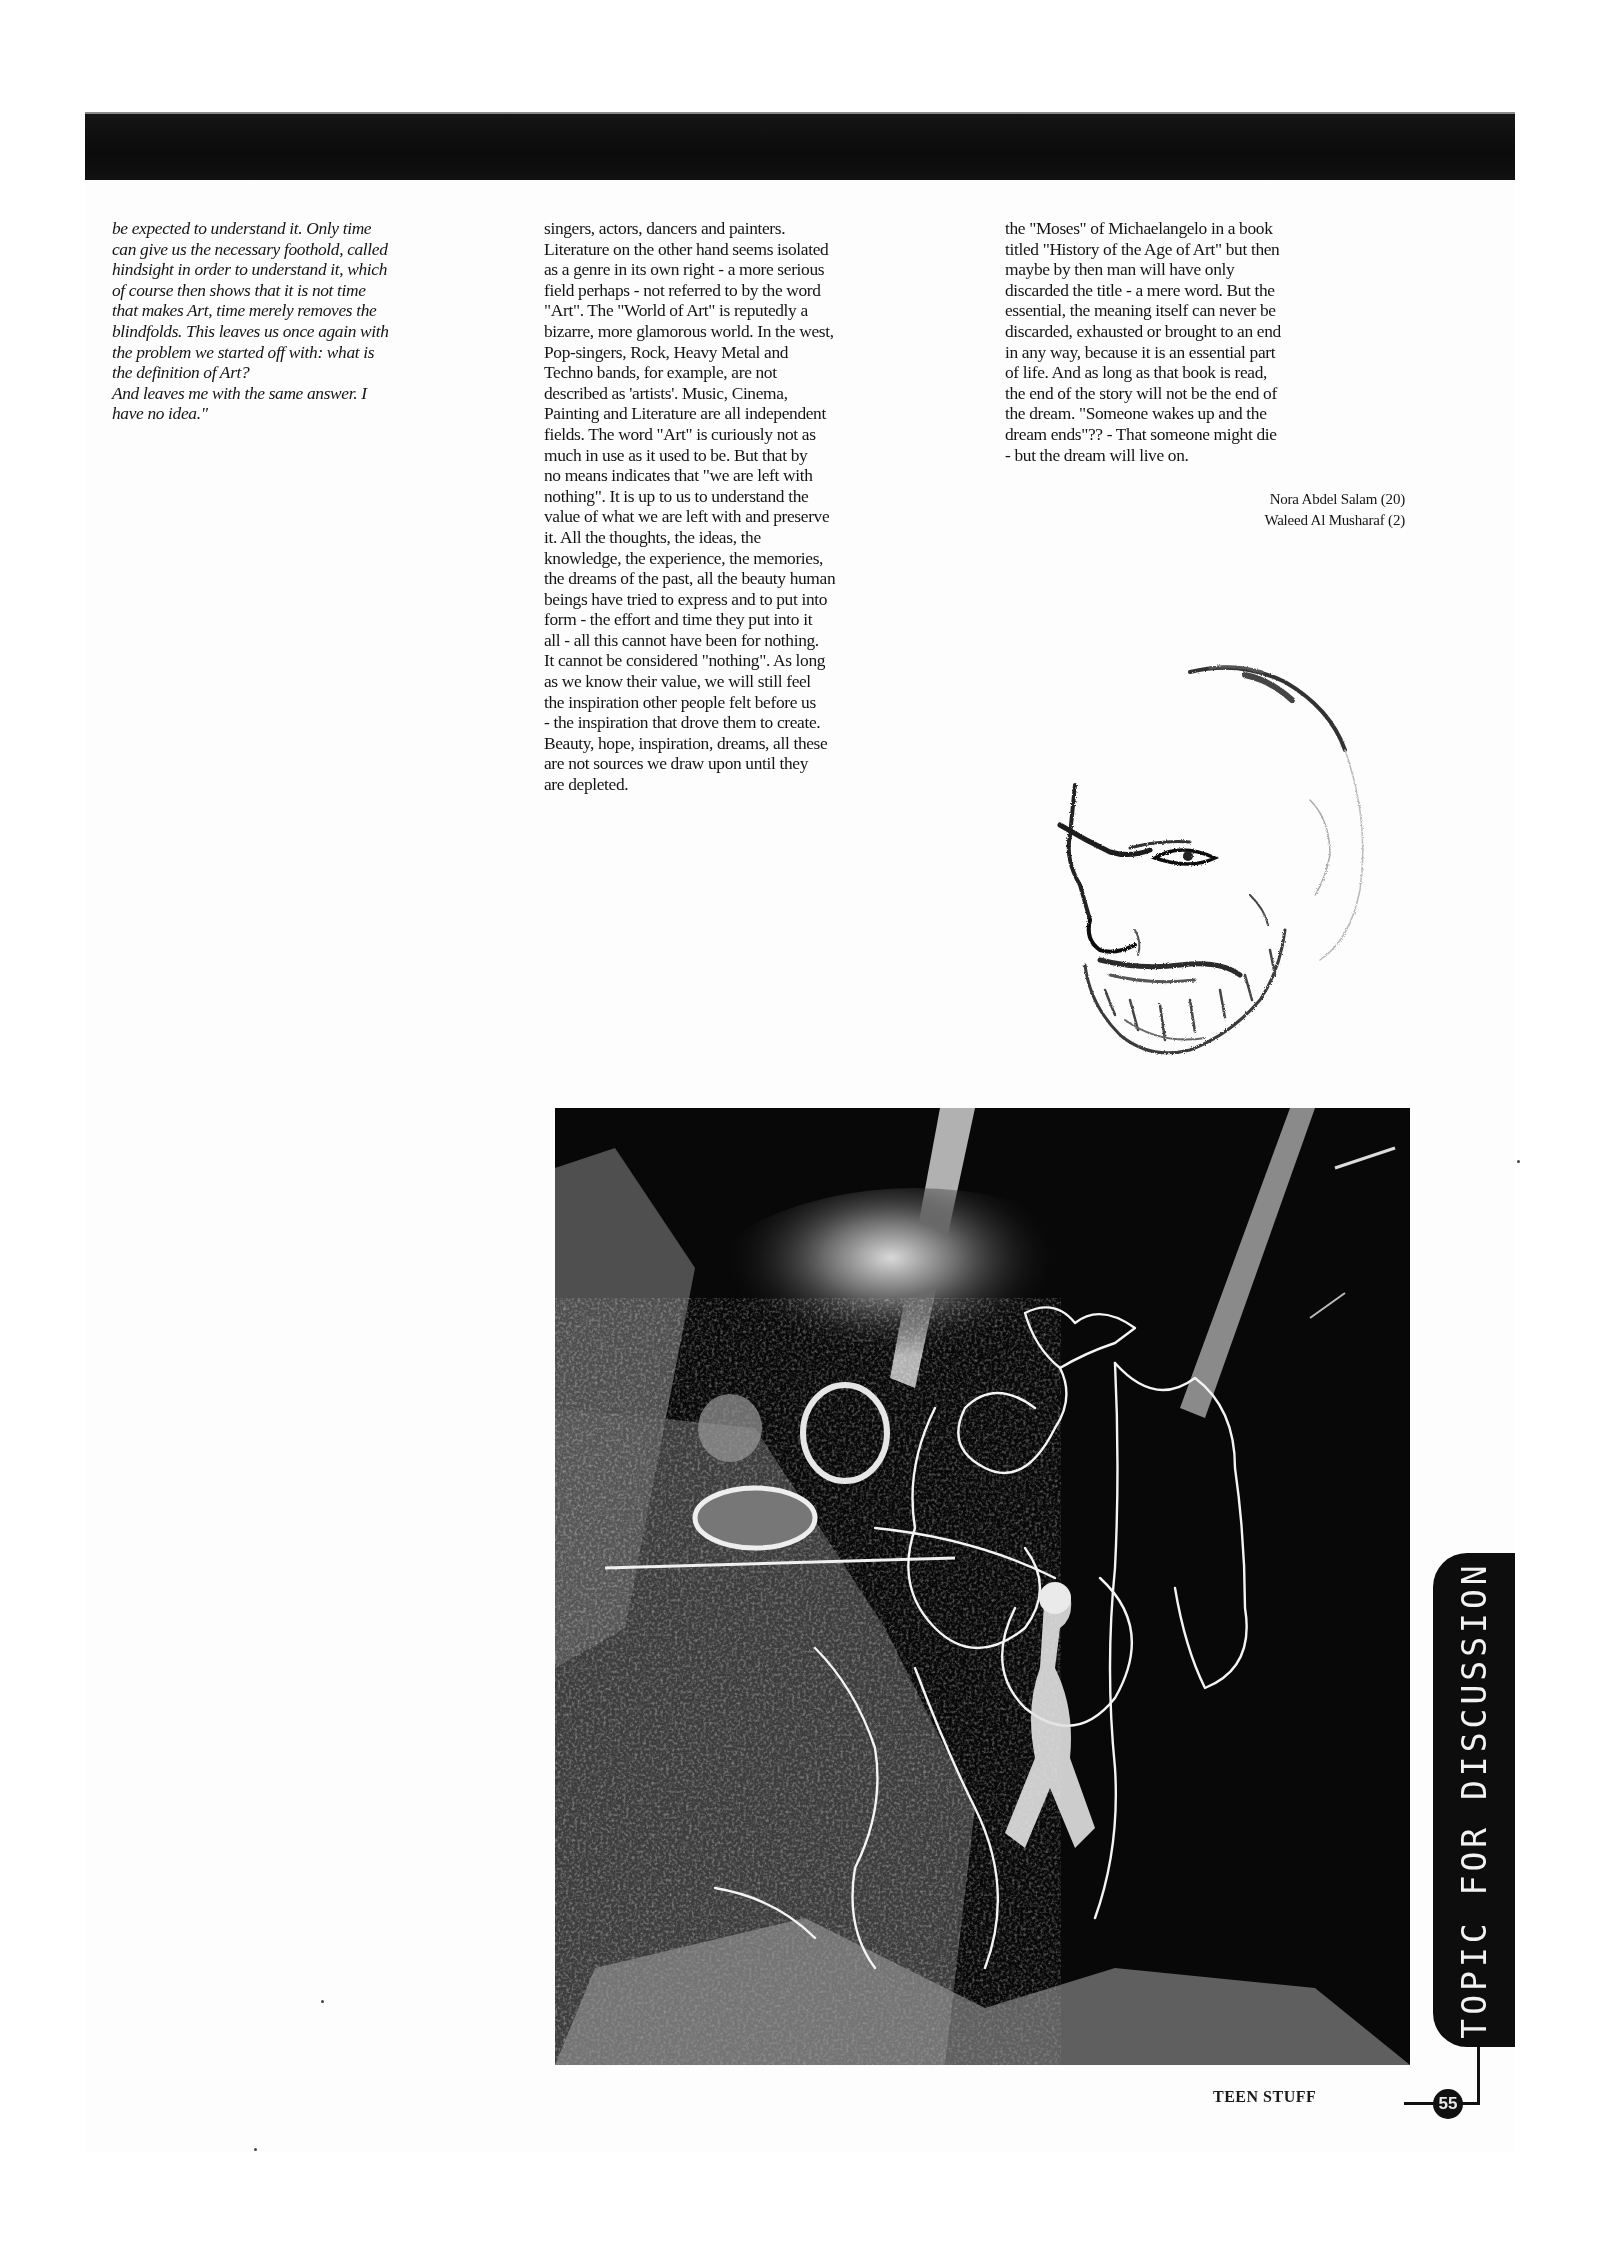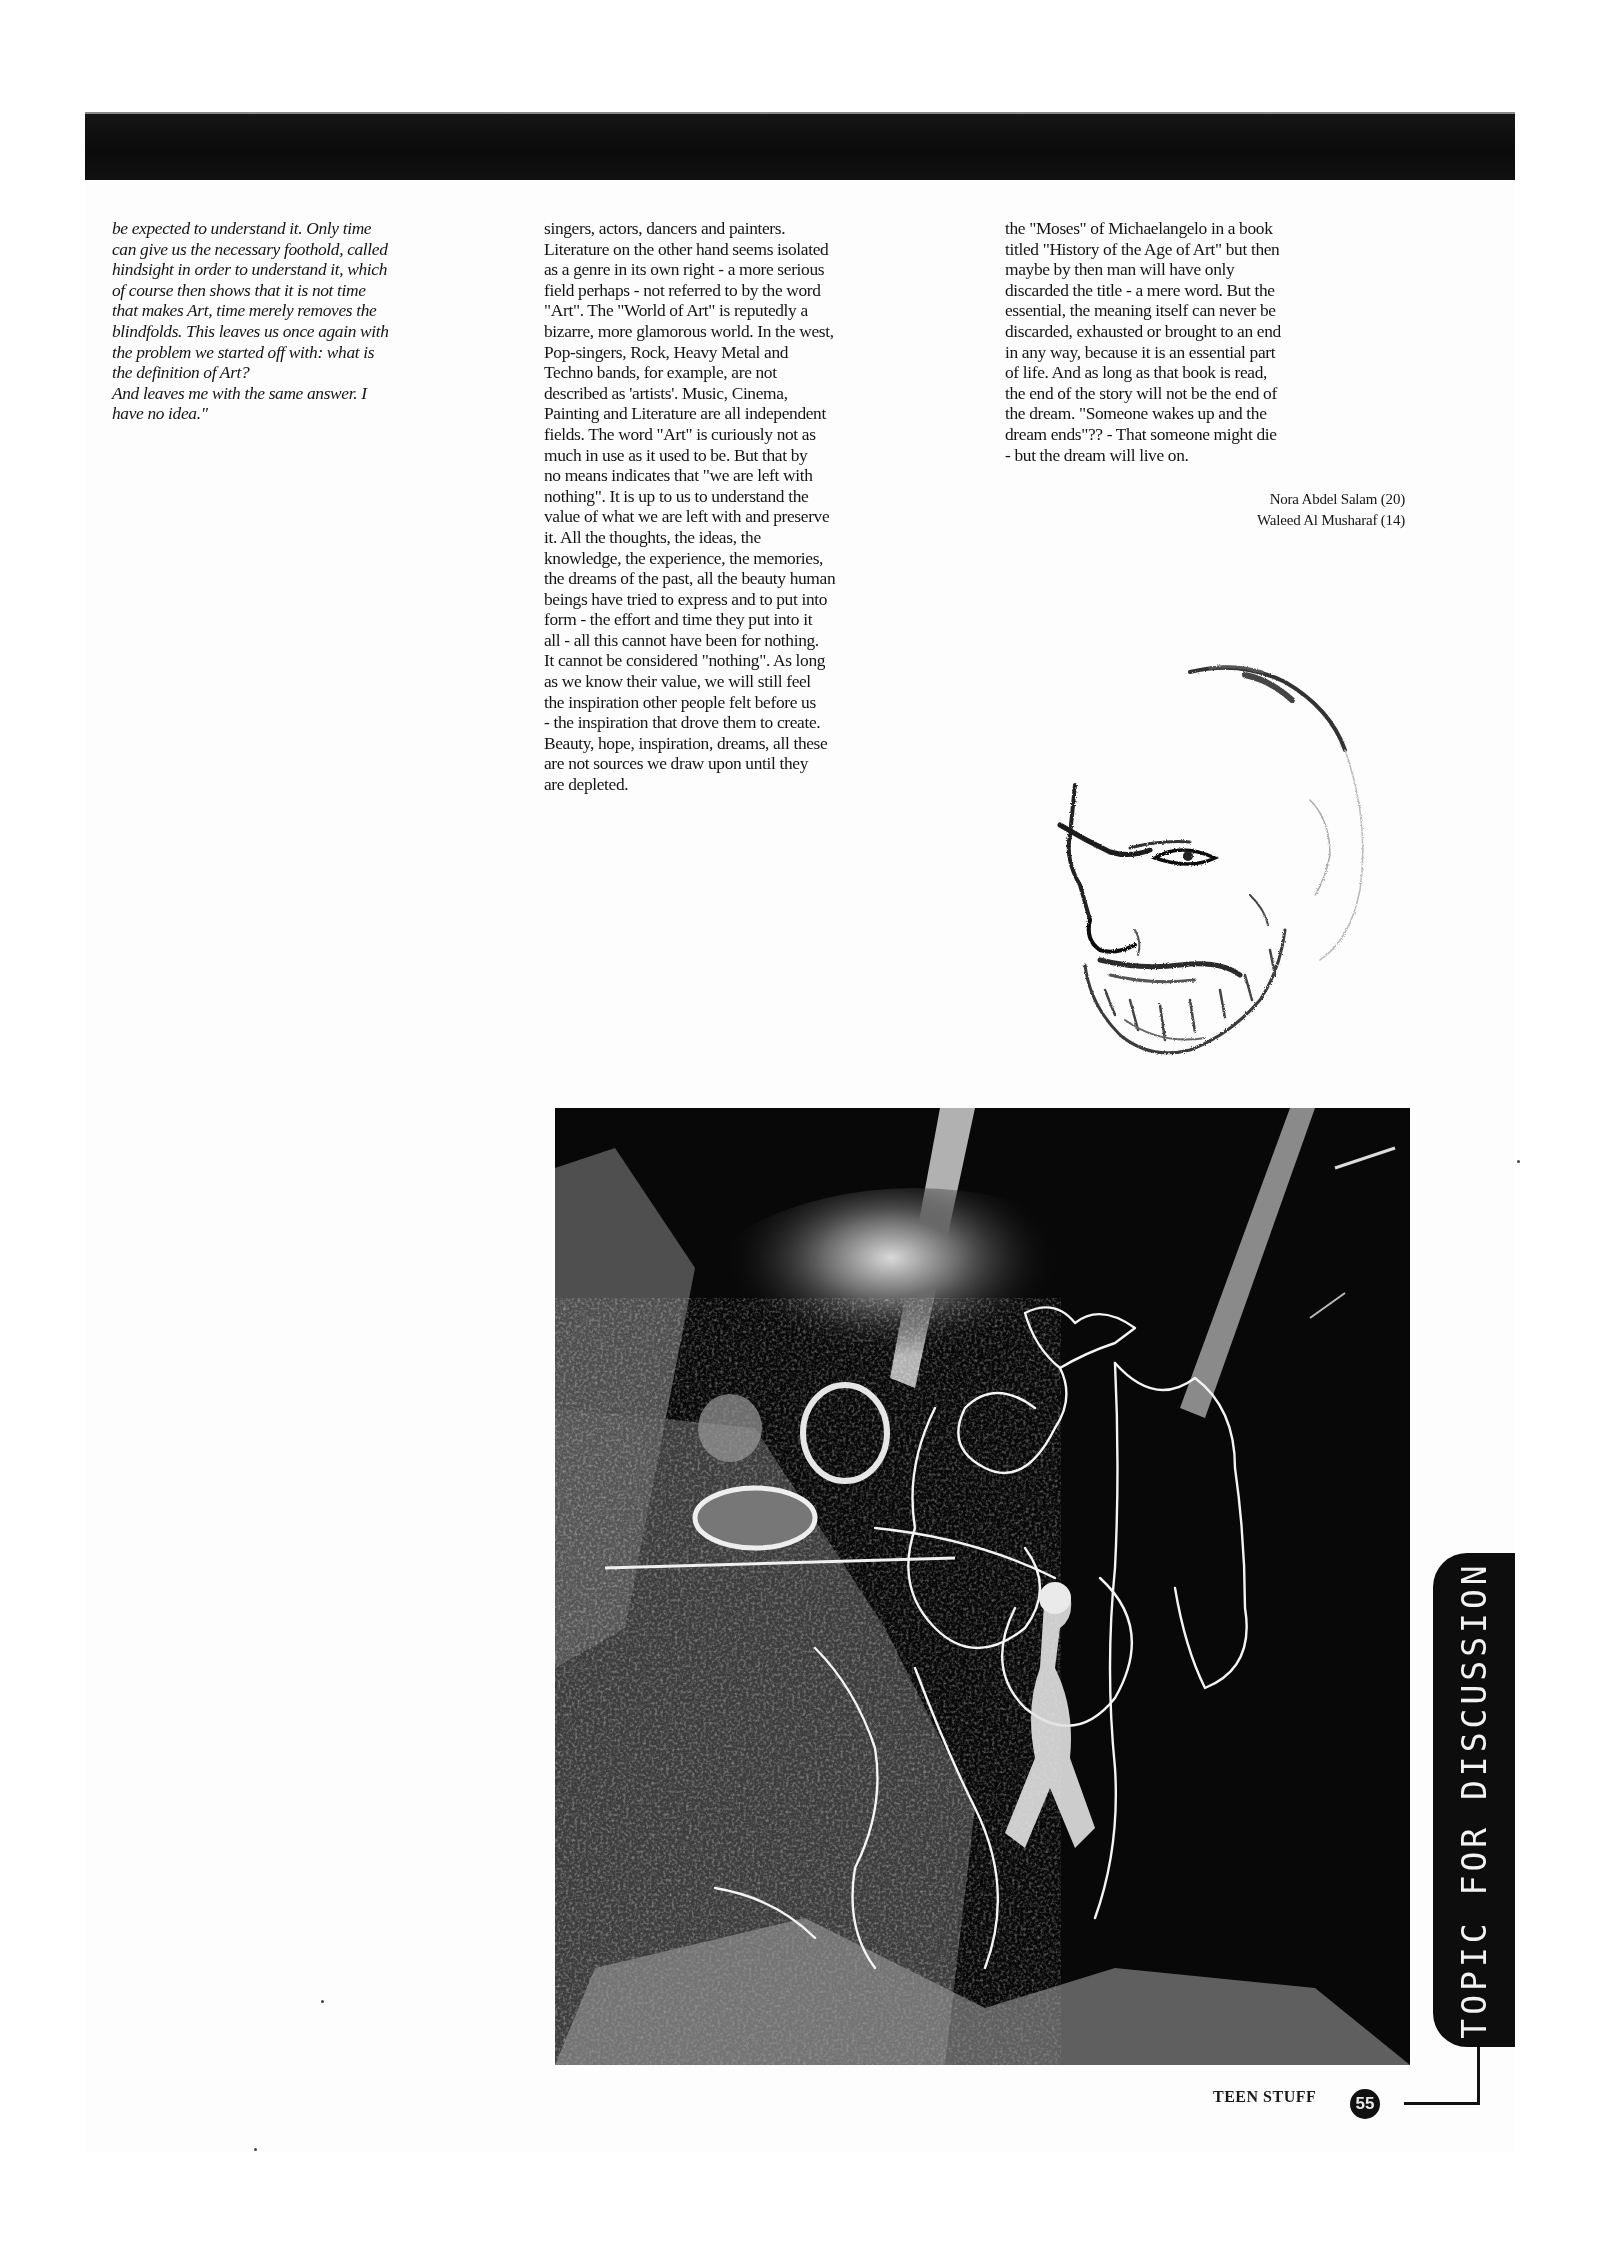--- a/index.html
+++ b/index.html
@@ -65,21 +65,21 @@
     }
     .connector-h {
       position: absolute; left: 1404px; top: 2102px; width: 76px; height: 3px; background: #111;
     }
     .footer-brand {
       position: absolute; left: 1213px; top: 2088px;
       font-family: "Liberation Serif", "DejaVu Serif", serif;
       font-weight: bold; font-size: 16px; letter-spacing: 0.5px; color: #1a1a1a;
     }
     .page-number {
-      position: absolute; left: 1350px; top: 2089px; width: 30px; height: 30px;
+      position: absolute; left: 1433px; top: 2089px; width: 30px; height: 30px;
       border-radius: 50%; background: #111; color: #e9e9e9;
       font-family: "Liberation Sans", "DejaVu Sans", sans-serif;
       font-size: 17px; font-weight: bold; text-align: center; line-height: 30px;
     }
     .speck { position: absolute; width: 3px; height: 3px; background: #444; border-radius: 50%; }
   </style>
 </head>
 <body>
 
 <div class="page-edge"></div>
@@ -143,21 +143,21 @@
 essential, the meaning itself can never be
 discarded, exhausted or brought to an end
 in any way, because it is an essential part
 of life. And as long as that book is read,
 the end of the story will not be the end of
 the dream. "Someone wakes up and the
 dream ends"?? - That someone might die
 - but the dream will live on.</p>
   <div class="byline">
     <div>Nora Abdel Salam (20)</div>
-    <div>Waleed Al Musharaf (14)</div>
+    <div>Waleed Al Musharaf (2)</div>
   </div>
 </div>
 
 <div class="portrait">
   <svg viewBox="0 0 380 450" width="380" height="450" xmlns="http://www.w3.org/2000/svg">
     <defs>
       <filter id="pencil">
         <feTurbulence type="fractalNoise" baseFrequency="0.9" numOctaves="2" result="n"></feTurbulence>
         <feDisplacementMap in="SourceGraphic" in2="n" scale="3"></feDisplacementMap>
       </filter>

